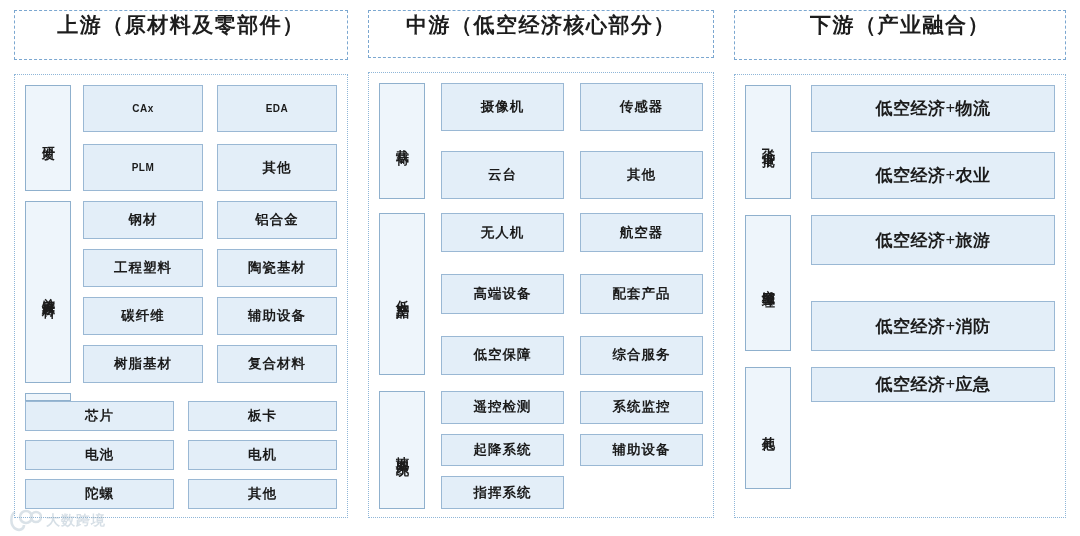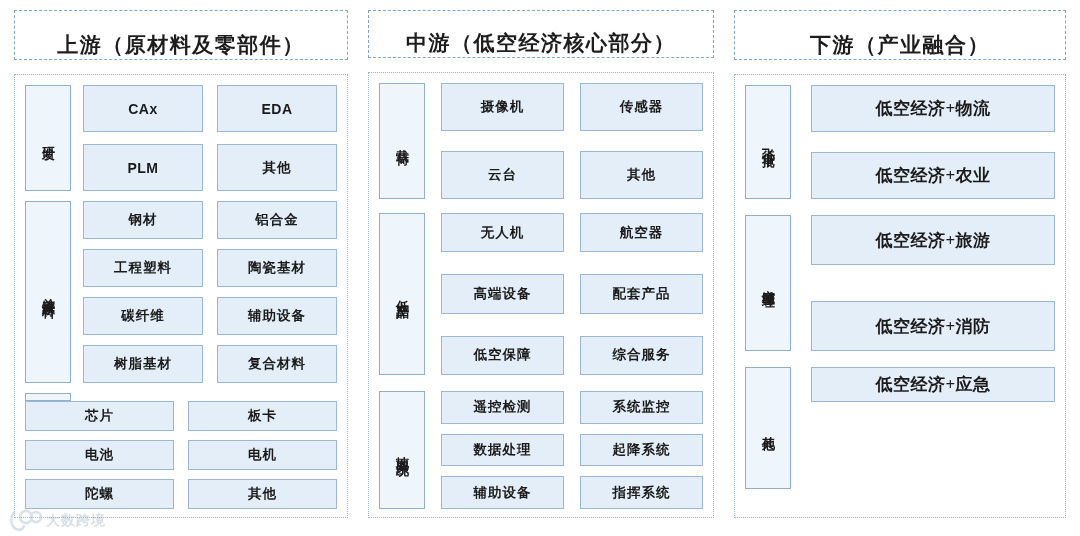--- a/index.html
+++ b/index.html
@@ -33,21 +33,21 @@
   .col-1 { width: 356px; padding: 10px 8px 0 14px; }
   .col-2 { width: 366px; padding: 10px 8px 0 12px; }
   .col-3 { width: 358px; padding: 10px 14px 0 12px; }
 
   
   .col-header {
     height: 50px;
     border: 1.6px dashed #7ba7d0;
     box-sizing: border-box;
     display: flex;
-    align-items: flex-end;
+    align-items: flex-start;
     justify-content: center;
     background: #ffffff;
     margin-bottom: 14px;
   }
   .col-header-text {
     font-family: "Liberation Serif", "DejaVu Serif", serif;
     font-size: 21px;
     font-weight: 700;
     letter-spacing: 1.5px;
     color: #1d1d1d;
@@ -106,21 +106,21 @@
     justify-content: center;
     font-size: 13.5px;
     font-weight: 700;
     letter-spacing: 1px;
     color: #1b1b1b;
     font-family: "Liberation Serif", "DejaVu Serif", serif;
     white-space: nowrap;
   }
   .item-box.latin {
     font-family: "Liberation Sans", "DejaVu Sans", sans-serif;
-    font-size: 14px;
+    font-size: 10px;
     letter-spacing: 0.5px;
   }
 
   
   .col-1 .cat-box { width: 46px; margin-right: 12px; }
   .col-1 .items { grid-template-columns: 1fr 1fr; column-gap: 14px; }
   .col-1 .g-rd   { height: 106px; margin-bottom: 10px; }
   .col-1 .g-rd .items  { grid-template-rows: 1fr 1fr; row-gap: 12px; }
   .col-1 .g-mat  { height: 182px; margin-bottom: 10px; }
   .col-1 .g-mat .items { grid-template-rows: repeat(4, 1fr); row-gap: 10px; }
@@ -256,21 +256,20 @@
         </div>
       </div>
 
       <div class="group g-gnd">
         <div class="cat-box">
           <span class="cat-text">地面系统</span>
         </div>
         <div class="items">
           <div class="item-box">遥控检测</div>
           <div class="item-box">系统监控</div>
-          <div class="item-box">数据处理</div>
           <div class="item-box">起降系统</div>
           <div class="item-box">辅助设备</div>
           <div class="item-box">指挥系统</div>
         </div>
       </div>
 
     </div>
   </div>
 
   <div class="column col-3">

